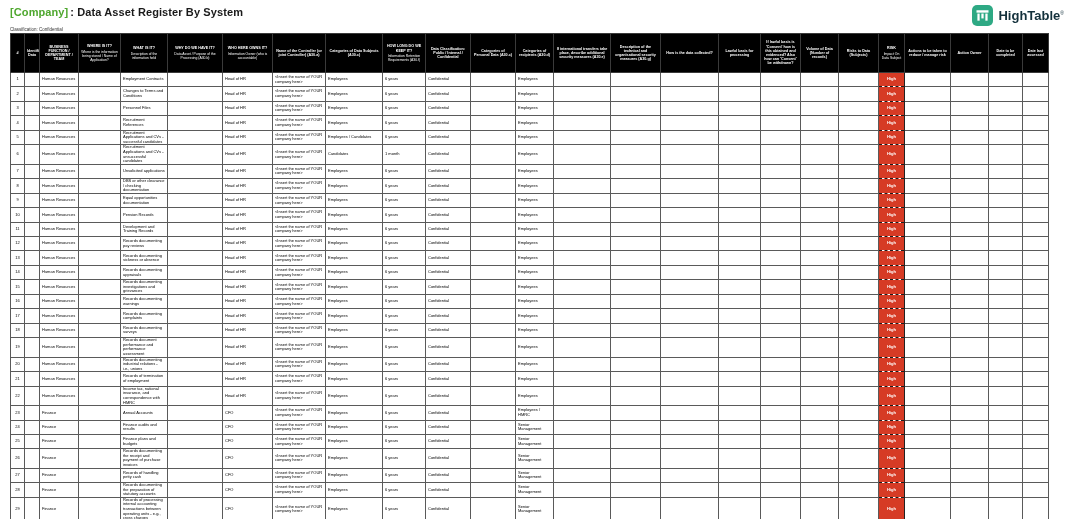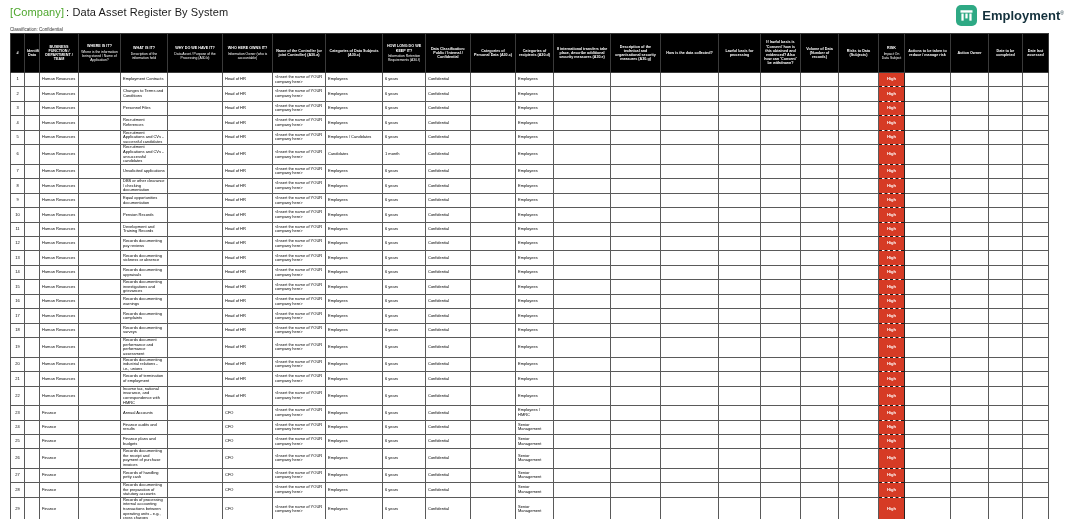--- a/index.html
+++ b/index.html
@@ -8,21 +8,21 @@
     --title-green:#4ea72e;
     --logo-teal:#2ea984;
     --grid:#5a5a5a;
   }
   *{box-sizing:border-box;}
   html,body{margin:0;padding:0;}
   body{
     width:1080px;height:519px;position:relative;overflow:hidden;
     background:#ffffff;font-family:"Liberation Sans", sans-serif;color:#000;
   }
-  .title{position:absolute;left:10px;top:6px;font-size:11px;font-weight:normal;color:#1a1a1a;letter-spacing:.1px;}
+  .title{position:absolute;left:10px;top:6px;font-size:11px;font-weight:bold;color:#1a1a1a;letter-spacing:.1px;}
   .title .company{color:var(--title-green);margin-right:2px;}
   .classification{position:absolute;left:10px;top:27px;font-size:4.5px;color:#333;}
   .logo{position:absolute;right:16px;top:5px;display:flex;align-items:center;gap:5px;}
   .logo-badge{width:21px;height:21px;border-radius:5px;background:var(--logo-teal);display:flex;align-items:center;justify-content:center;}
   .logo-text{font-size:13px;font-weight:bold;color:#14313c;}
   .logo-text sup{font-size:5px;font-weight:normal;vertical-align:super;}
   table{
     position:absolute;left:10px;top:33px;width:1038px;
     border-collapse:collapse;table-layout:fixed;border:1px solid #000;
   }
@@ -54,21 +54,21 @@
 
 <div class="logo">
   <span class="logo-badge">
     <svg width="15" height="15" viewBox="0 0 20 20" aria-hidden="true">
       <rect x="2" y="3" width="16" height="3.2" fill="#ffffff"></rect>
       <rect x="3.2" y="7.4" width="3" height="9.5" fill="#ffffff"></rect>
       <rect x="8.5" y="7.4" width="3" height="6.5" fill="#ffffff"></rect>
       <rect x="13.8" y="7.4" width="3" height="9.5" fill="#ffffff"></rect>
     </svg>
   </span>
-  <span class="logo-text"><span>Employment</span><sup>®</sup></span>
+  <span class="logo-text"><span>HighTable</span><sup>®</sup></span>
 </div>
 
 <div class="classification">Classification: Confidential</div>
 
 <table>
   <colgroup>
       <col style="width: 14px;">
       <col style="width: 15px;">
       <col style="width: 39px;">
       <col style="width: 42px;">

